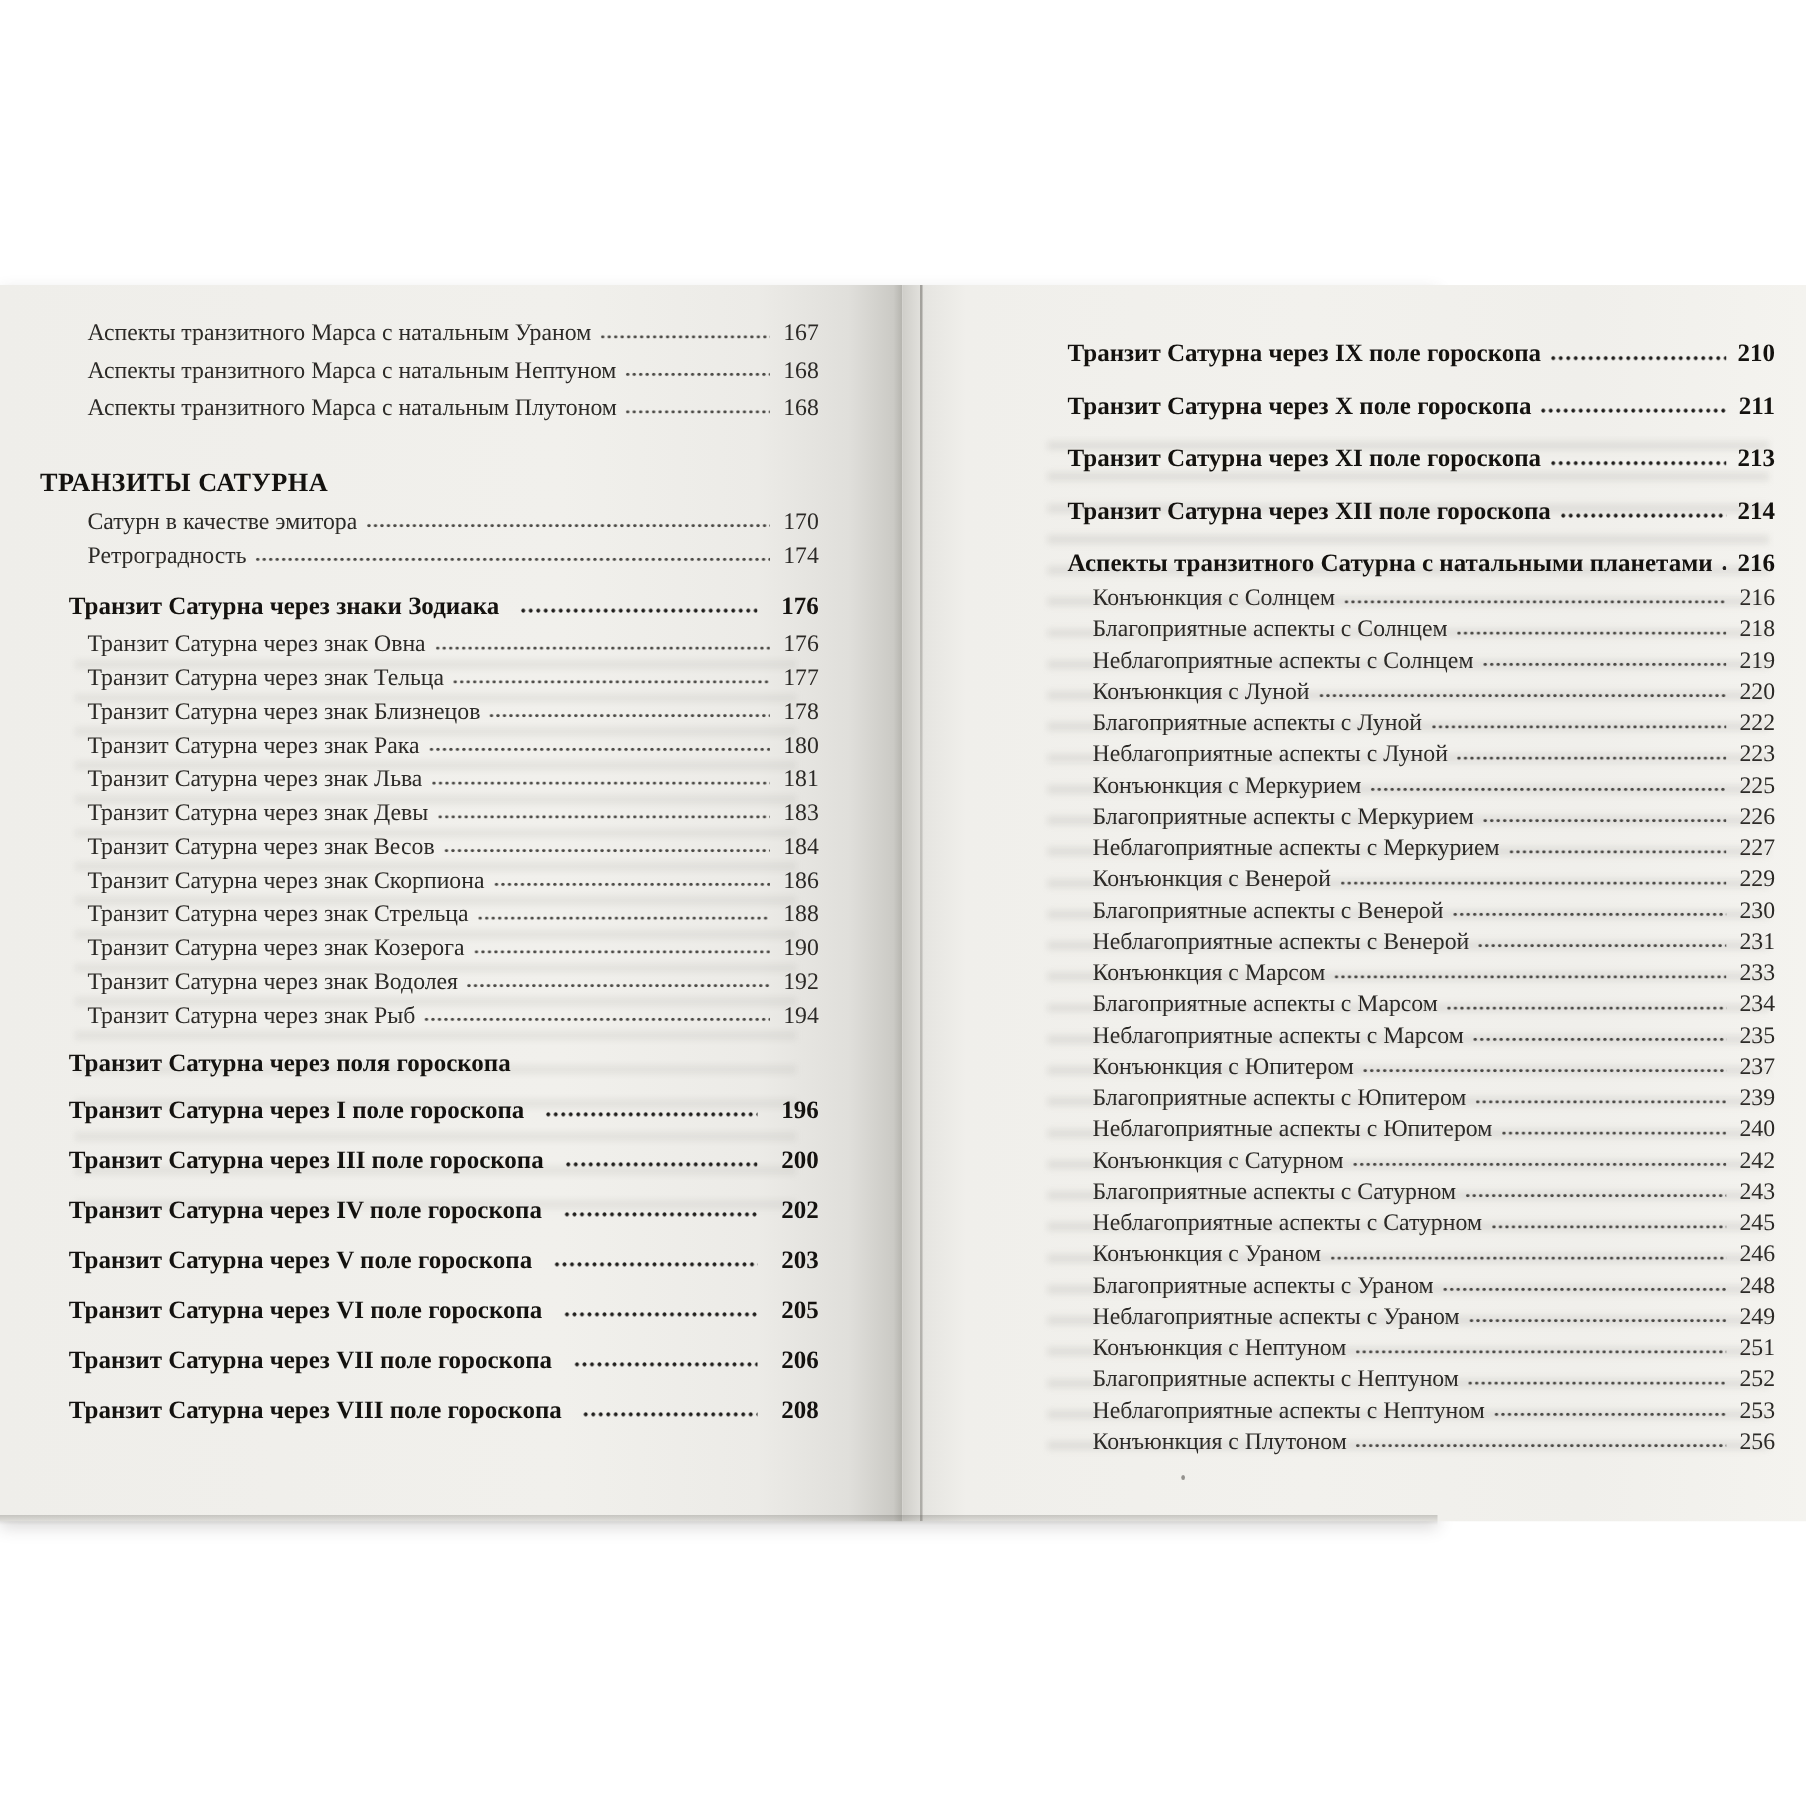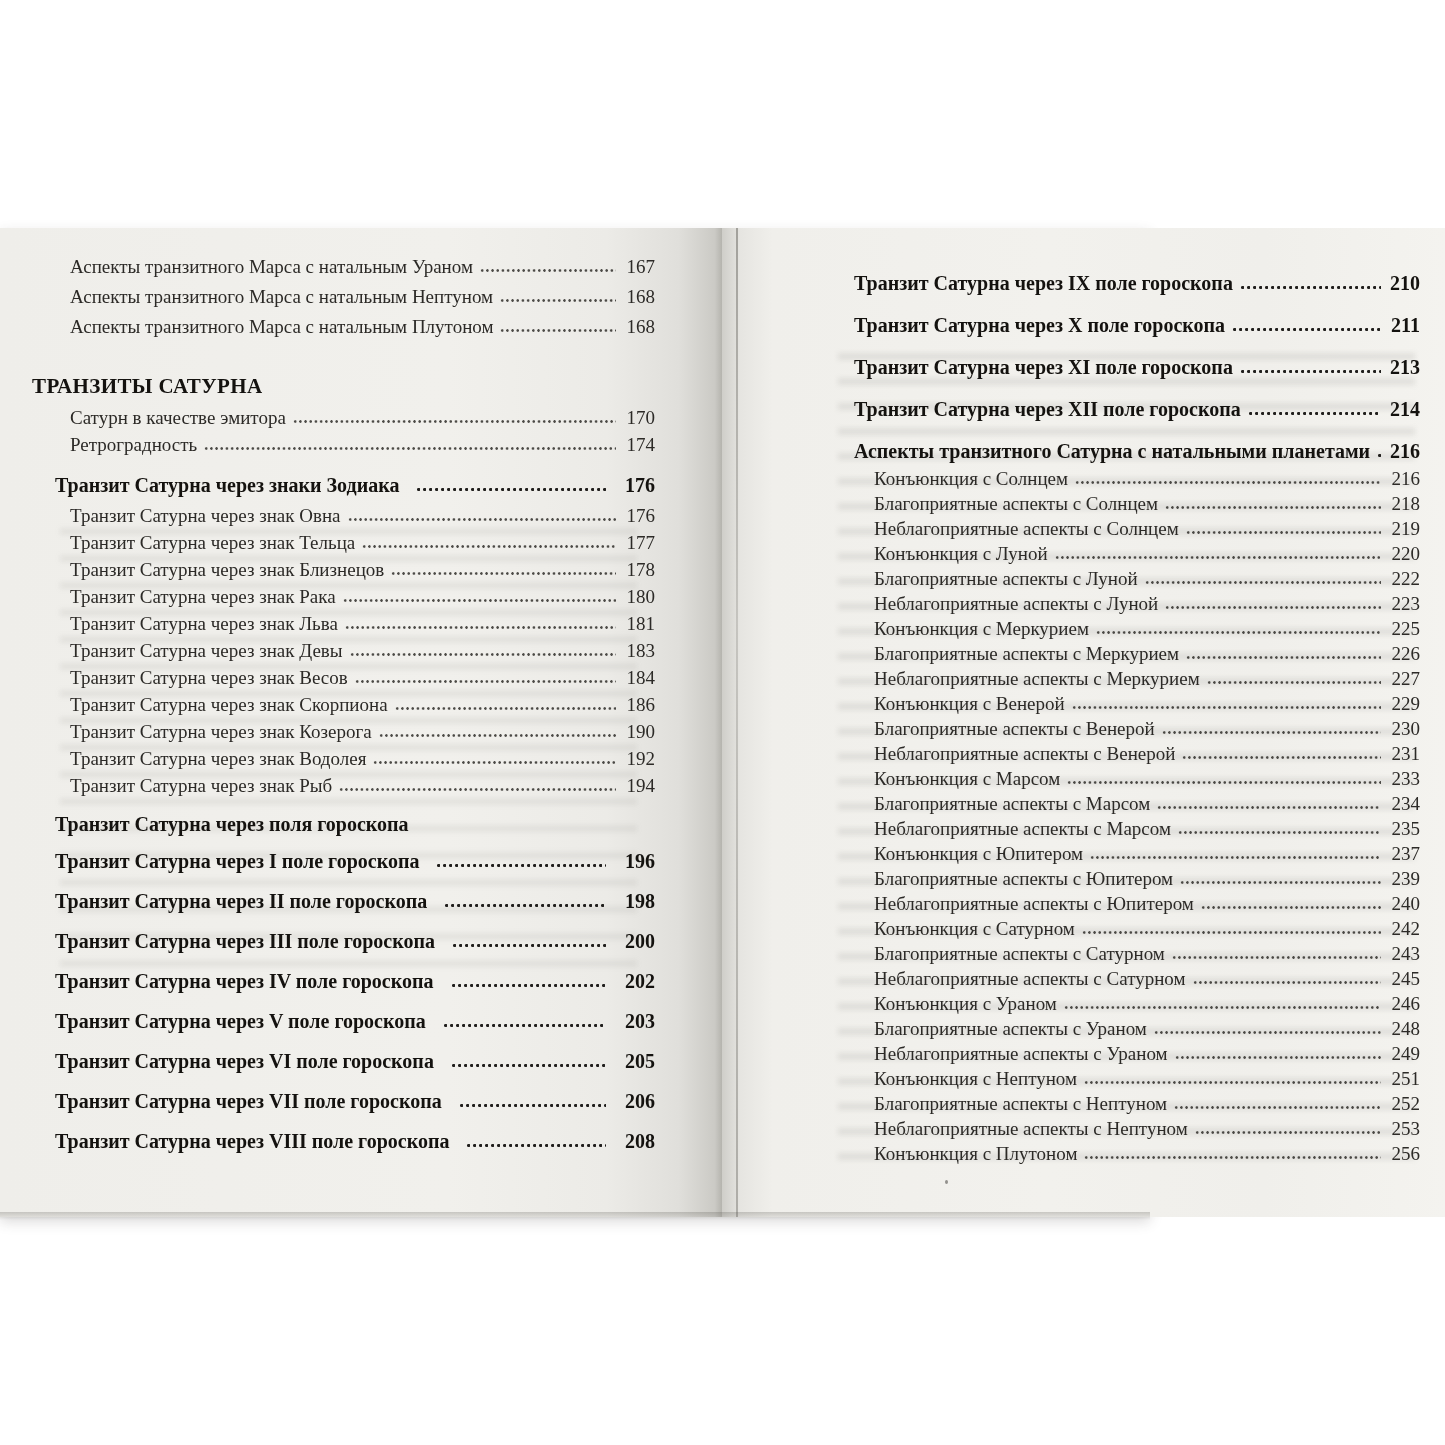--- a/index.html
+++ b/index.html
@@ -164,20 +164,25 @@
               <span class="t">Транзит Сатурна через знак Весов</span>
               <span class="leader"></span>
               <span class="pg">184</span>
             </div>
             <div class="row regular">
               <span class="t">Транзит Сатурна через знак Скорпиона</span>
               <span class="leader"></span>
               <span class="pg">186</span>
             </div>
             <div class="row regular">
+              <span class="t">Транзит Сатурна через знак Стрельца</span>
+              <span class="leader"></span>
+              <span class="pg">188</span>
+            </div>
+            <div class="row regular">
               <span class="t">Транзит Сатурна через знак Козерога</span>
               <span class="leader"></span>
               <span class="pg">190</span>
             </div>
             <div class="row regular">
               <span class="t">Транзит Сатурна через знак Водолея</span>
               <span class="leader"></span>
               <span class="pg">192</span>
             </div>
             <div class="row regular">
@@ -189,25 +194,20 @@
           <div class="sec sec-fields-head">
             <div class="row bold">
               <span class="t">Транзит Сатурна через поля гороскопа</span>
             </div>
           </div>
           <div class="sec sec-fields">
             <div class="row bold">
               <span class="t">Транзит Сатурна через I поле гороскопа</span>
               <span class="leader"></span>
               <span class="pg">196</span>
-            </div>
-            <div class="row bold">
-              <span class="t">Транзит Сатурна через II поле гороскопа</span>
-              <span class="leader"></span>
-              <span class="pg">198</span>
             </div>
             <div class="row bold">
               <span class="t">Транзит Сатурна через III поле гороскопа</span>
               <span class="leader"></span>
               <span class="pg">200</span>
             </div>
             <div class="row bold">
               <span class="t">Транзит Сатурна через IV поле гороскопа</span>
               <span class="leader"></span>
               <span class="pg">202</span>

